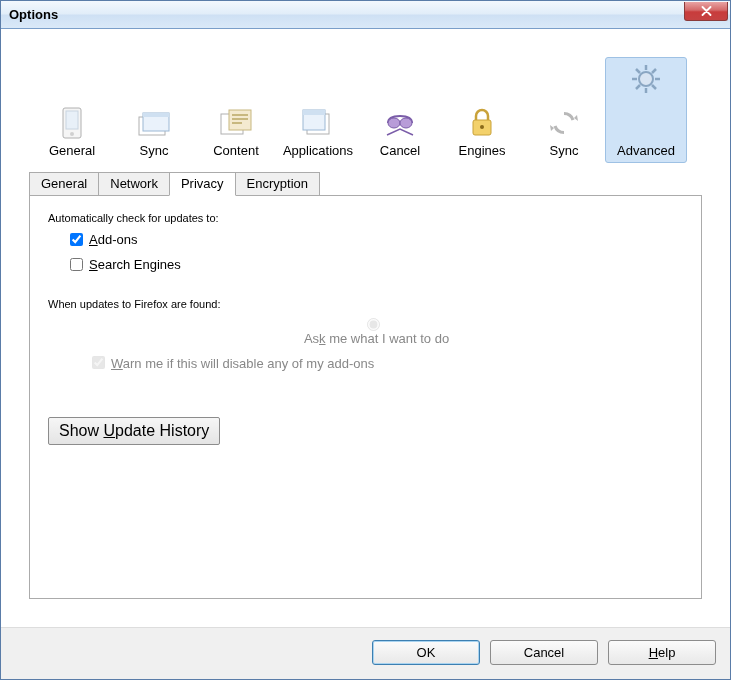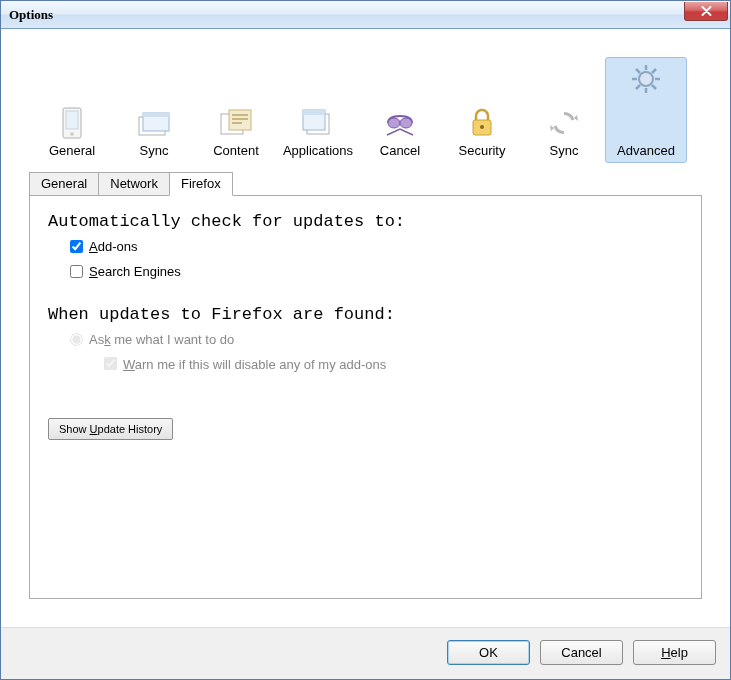--- a/index.html
+++ b/index.html
@@ -25,21 +25,20 @@
   border-bottom: 1px solid #7a9ec9;
   display: flex;
   align-items: center;
   padding: 0 2px 0 8px;
   position: relative;
 }
 .titletext {
   font-weight: bold;
   color: #000;
   font-size: 13px;
-  font-family: Liberation Serif, serif;
 }
 .closebtn {
   position: absolute;
   right: 2px;
   top: 1px;
   width: 44px;
   height: 19px;
   background: linear-gradient(to bottom, #e9a3a3 0%, #d46a6a 45%, #c83c3c 55%, #c54242 100%);
   border: 1px solid #8a3a3a;
   border-top: none;
@@ -119,24 +118,23 @@
 }
 .tab-body {
   border: 1px solid #ababab;
   flex: 1;
   background: #fff;
   padding: 16px 18px;
   position: relative;
   z-index: 1;
 }
 .section-label {
-  font-size: 17px;
+  font-size: 11px;
   color:#000;
   margin-bottom: 8px;
-  font-family: Liberation Mono, monospace;
 }
 .checkrow {
   display:flex;
   align-items:center;
   margin-left: 22px;
   margin-bottom: 10px;
   font-size: 13px;
 }
 .checkrow input[type=checkbox], .radiorow input[type=radio] {
   margin-right: 6px;
@@ -147,50 +145,51 @@
   color:#888;
 }
 .section2 .section-label { color:#000000; }
 .radiorow {
   display:flex;
   align-items:center;
   margin-left: 22px;
   margin-bottom: 10px;
   font-size: 13px;
   color:#888;
+  flex-direction:column;
 }
 .subcheck {
-  margin-left: 56px;
+  margin-left: 44px;
   display:flex;
   align-items:flex-start;
   font-size:13px;
   color:#888;
   margin-bottom:10px;
 }
 .subcheck input[type=checkbox]{ margin-right:6px; width:13px; height:13px; }
 .u { text-decoration: underline; }
 .historybtn {
   margin-top: 36px;
   padding: 4px 10px;
-  font-size:11px;
+  font-size:16px;
   border: 1px solid #8c8c8c;
   background: linear-gradient(to bottom,#f6f6f6,#e4e4e4);
   border-radius:2px;
   cursor: default;
 }
 .bottombar {
   display:flex;
   justify-content:flex-end;
   gap:10px;
   padding: 12px 14px 14px 14px;
   background: #f0f0f0;
   border-top: 1px solid #ddd;
 }
 .dlg-btn {
-  width: 83px;
+  width: 108px;
   padding: 4px 0;
   font-size:13px;
   border: 1px solid #8c8c8c;
   background: linear-gradient(to bottom,#fbfbfb,#e8e8e8);
   border-radius:3px;
   cursor: default;
   text-align:center;
 }
 .dlg-btn.default {
   border: 1px solid #3c7fb1;
@@ -273,21 +272,21 @@
       </div>
 
       <div class="category-item">
         <span class="cicon">
           <svg width="26" height="30" viewBox="0 0 26 30">
               <rect x="4" y="12" width="18" height="15" rx="2" fill="#f3d16b" stroke="#c9a23a"></rect>
               <path d="M7 12 V8 a6 6 0 0 1 12 0 V12" fill="none" stroke="#c9a23a" stroke-width="2.5"></path>
               <circle cx="13" cy="19" r="2" fill="#8a6a1a"></circle>
             </svg>
         </span>
-        <span>Security</span>
+        <span>Engines</span>
       </div>
 
       <div class="category-item">
         <span class="cicon">
           <svg width="30" height="30" viewBox="0 0 30 30">
               <path d="M15 4 a11 11 0 0 1 10.5 7.5 l-3 1 A8 8 0 0 0 15 7 Z" fill="#b8b8b8"></path>
               <path d="M15 26 a11 11 0 0 1 -10.5 -7.5 l3 -1 A8 8 0 0 0 15 23 Z" fill="#b8b8b8"></path>
               <path d="M25 10 l3 -3 l1 6 Z" fill="#b8b8b8"></path>
               <path d="M5 20 l-3 3 l-1 -6 Z" fill="#b8b8b8"></path>
             </svg>
@@ -313,21 +312,22 @@
         </span>
         <span>Advanced</span>
       </div>
 
     </div>
 
     <div class="sub-tab-panel">
       <div class="subtabs">
         <div class="subtab">General</div>
         <div class="subtab">Network</div>
-        <div class="subtab active">Firefox</div>
+        <div class="subtab active">Privacy</div>
+        <div class="subtab">Encryption</div>
       </div>
 
       <div class="tab-body">
         <div class="section-label">Automatically check for updates to:</div>
 
 
         <label class="checkrow">
           <input type="checkbox" checked="" style="">
           <span><span class="u">A</span><span>dd-ons</span></span>
         </label>

